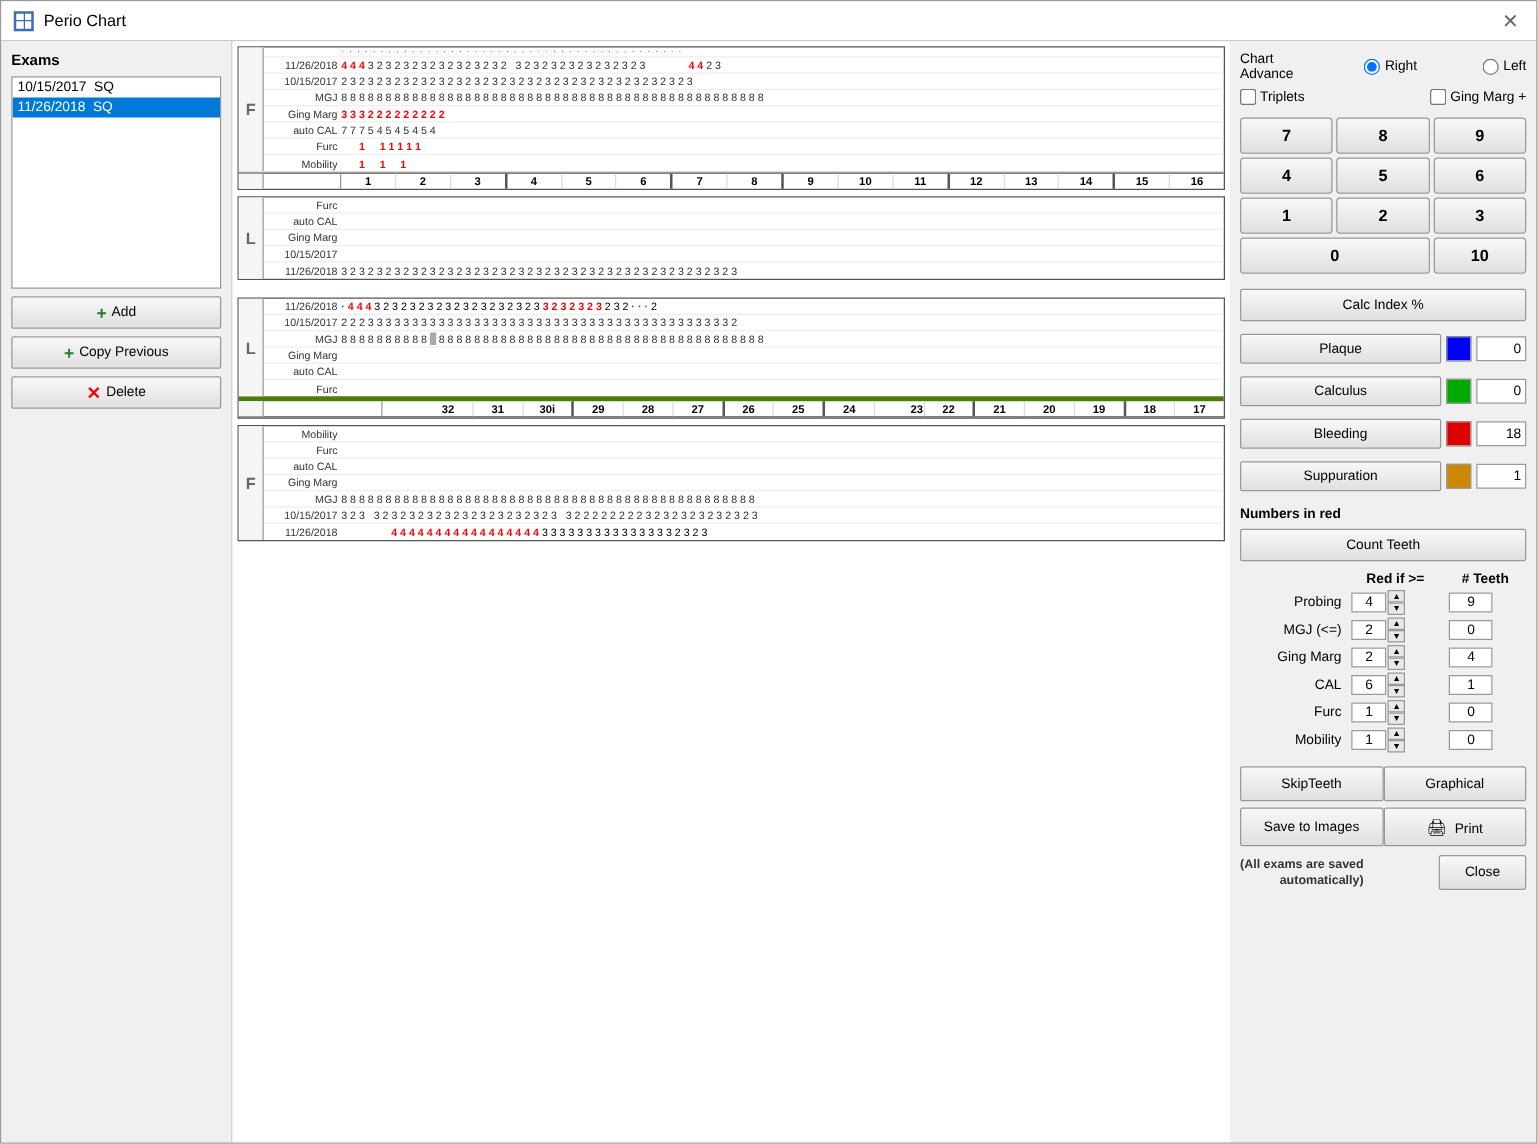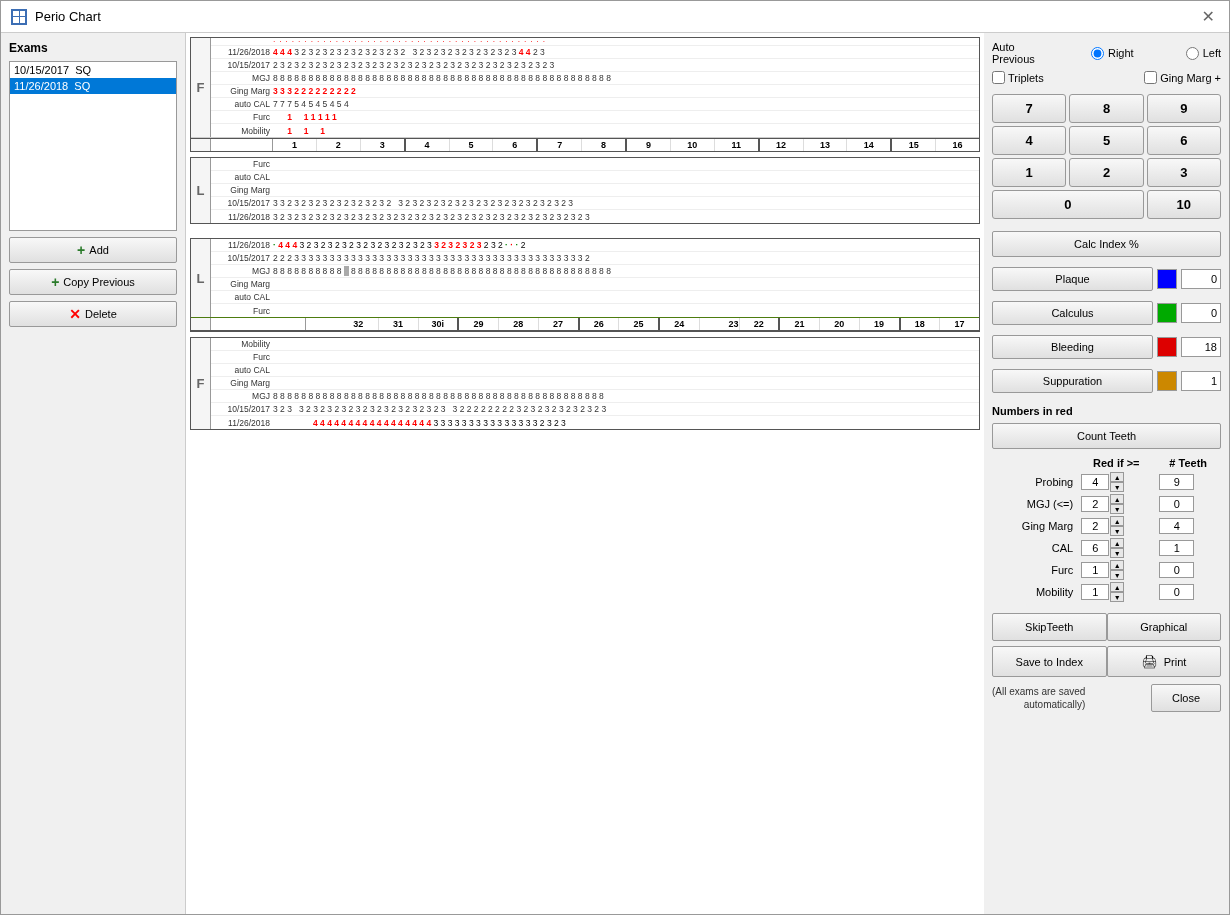--- a/index.html
+++ b/index.html
@@ -281,20 +281,21 @@
       cursor: pointer;
       font-size: 11px;
       border-radius: 2px;
       text-align: center;
     }
     .auto-save-note {
       font-size: 10px;
       text-align: right;
       color: #333;
       line-height: 1.3;
+      font-weight: bold;
     }
     .main-chart {
       flex: 1;
       overflow: auto;
       padding: 4px;
       background: white;
       display: flex;
       flex-direction: column;
       gap: 3px;
     }
@@ -352,21 +353,21 @@
           <div style="flex:1; overflow:hidden;">
 
             <div style="display:flex; border-bottom:1px solid #eee; min-height:8px; align-items:center;">
               <div style="width:62px; text-align:right; padding-right:3px; font-size:8px; color:#999;"></div>
               <div style="flex:1; color:red; font-size:7px; letter-spacing:1px;">· · · · · · · · · · · · · · · · · · · · · · · · · · · · · · · · · · · · · · · · · · · ·</div>
             </div>
 
             <div style="display:flex; border-bottom:1px solid #eee; min-height:13px; align-items:center;">
               <div style="width:62px; text-align:right; padding-right:3px; font-size:8.5px; color:#333;">11/26/2018</div>
               <div style="flex:1; font-size:8.5px; color:#333;">
-                <span style="color:red;font-weight:bold;">4 4 4</span> 3 2 3 2 3 2 3 2 3 2 3 2 3 2 3 2 &nbsp; 3 2 3 2 3 2 3 2 3 2 3 2 3 2 3 <span style="color:red;font-weight:bold;">4 4</span> 2 3
+                <span style="color:red;font-weight:bold;">4 4 4</span> 3 2 3 2 3 2 3 2 3 2 3 2 3 2 3 2 &nbsp; 3 2 3 2 3 2 3 2 3 2 3 2 3 2 3 <span style="color:red;font-weight:bold;margin-left:32px;">4 4</span> 2 3
               </div>
             </div>
 
             <div style="display:flex; border-bottom:1px solid #eee; min-height:13px; align-items:center;">
               <div style="width:62px; text-align:right; padding-right:3px; font-size:8.5px; color:#333;">10/15/2017</div>
               <div style="flex:1; font-size:8.5px; color:#333;">
                 2 3 2 3 2 3 2 3 2 3 2 3 2 3 2 3 2 3 2 3 2 3 2 3 2 3 2 3 2 3 2 3 2 3 2 3 2 3 2 3
               </div>
             </div>
 
@@ -446,23 +447,20 @@
               <div style="flex:1; font-size:8.5px; color:#333;"></div>
             </div>
 
             <div style="display:flex; border-bottom:1px solid #eee; min-height:13px; align-items:center;">
               <div style="width:62px; text-align:right; padding-right:3px; font-size:8.5px; color:#333;">Ging Marg</div>
               <div style="flex:1; font-size:8.5px; color:#333;"></div>
             </div>
 
             <div style="display:flex; border-bottom:1px solid #eee; min-height:13px; align-items:center;">
               <div style="width:62px; text-align:right; padding-right:3px; font-size:8.5px; color:#333;">10/15/2017</div>
-              <div style="flex:1; font-size:8.5px; color:#333;">
-                3 3 2 3 2 3 2 3 2 3 2 3 2 3 2 3 2 &nbsp; 3 2 3 2 3 2 3 2 3 2 3 2 3 2 3 2 3 2 3 2 3 2 3 2 3
-              </div>
             </div>
 
             <div style="display:flex; min-height:13px; align-items:center;">
               <div style="width:62px; text-align:right; padding-right:3px; font-size:8.5px; color:#333;">11/26/2018</div>
               <div style="flex:1; font-size:8.5px; color:#333;">
                 3 2 3 2 3 2 3 2 3 2 3 2 3 2 3 2 3 2 3 2 3 2 3 2 3 2 3 2 3 2 3 2 3 2 3 2 3 2 3 2 3 2 3 2 3
               </div>
             </div>
           </div>
         </div>
@@ -506,21 +504,21 @@
               <div style="flex:1; font-size:8.5px; color:#333;"></div>
             </div>
 
             <div style="display:flex; min-height:13px; align-items:center;">
               <div style="width:62px; text-align:right; padding-right:3px; font-size:8.5px; color:#333;">Furc</div>
               <div style="flex:1; font-size:8.5px; color:#333;"></div>
             </div>
           </div>
         </div>
 
-        <div style="display:flex; border-top:1px solid #4d7c0f; border-bottom:1px solid #555;gap:33px;">
+        <div style="display:flex; border-top:4px solid #4d7c0f; border-bottom:1px solid #555;gap:33px;">
           <div style="width:20px; border-right:1px solid #999; background:#f5f5f5;"></div>
           <div style="width:62px; border-right:1px solid #999;"></div>
           <div style="flex:1; display:flex;">
             <div style="flex:1;text-align:center;font-size:9px;font-weight:bold;border-right:1px solid #ddd;padding:1px 0;">32</div>
             <div style="flex:1;text-align:center;font-size:9px;font-weight:bold;border-right:1px solid #ddd;padding:1px 0;">31</div>
             <div style="flex:1;text-align:center;font-size:9px;font-weight:bold;border-right:2px solid #555;padding:1px 0;">30i</div>
             <div style="flex:1;text-align:center;font-size:9px;font-weight:bold;border-right:1px solid #ddd;padding:1px 0;">29</div>
             <div style="flex:1;text-align:center;font-size:9px;font-weight:bold;border-right:1px solid #ddd;padding:1px 0;">28</div>
             <div style="flex:1;text-align:center;font-size:9px;font-weight:bold;border-right:2px solid #555;padding:1px 0;">27</div>
             <div style="flex:1;text-align:center;font-size:9px;font-weight:bold;border-right:1px solid #ddd;padding:1px 0;">26</div>
@@ -583,21 +581,21 @@
               </div>
             </div>
           </div>
         </div>
       </div>
     </div>
 
     <div class="right-panel">
 
       <div class="auto-advance">
-        <span>Auto Previous</span>
+        <span>Chart Advance</span>
         <label class="radio-group">
           <input type="radio" name="advance" checked="" style="">
           <span>Right</span>
         </label>
         <label class="radio-group">
           <input type="radio" name="advance" style="">
           <span>Left</span>
         </label>
       </div>
 
@@ -754,21 +752,21 @@
           </tr>
         </tbody>
       </table>
 
       <div class="bottom-btns">
         <div class="bottom-row">
           <button class="bottom-btn">SkipTeeth</button>
           <button class="bottom-btn">Graphical</button>
         </div>
         <div class="bottom-row">
-          <button class="bottom-btn">Save to Index</button>
+          <button class="bottom-btn">Save to Images</button>
           <button class="bottom-btn">
             <span class="print-icon">🖨</span>
             <span>Print</span>
           </button>
         </div>
         <div style="display:flex; justify-content:space-between; align-items:center; margin-top:2px;">
           <div class="auto-save-note">(All exams are saved<br>automatically)</div>
           <button class="bottom-btn" style="max-width:70px;">Close</button>
         </div>
       </div>

